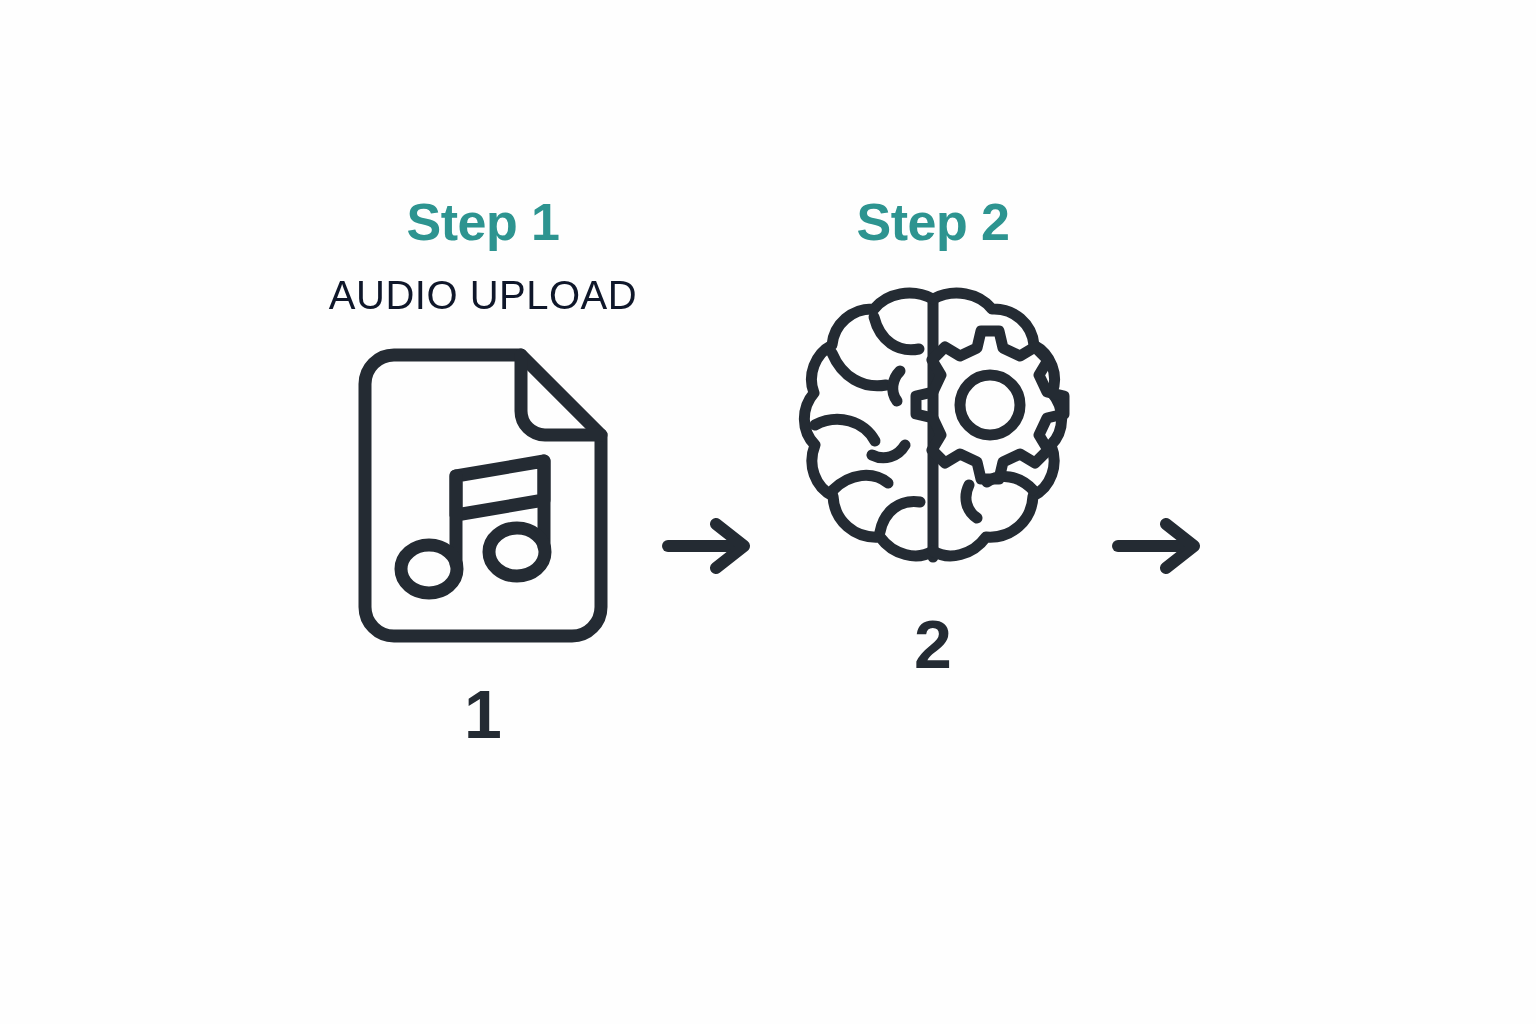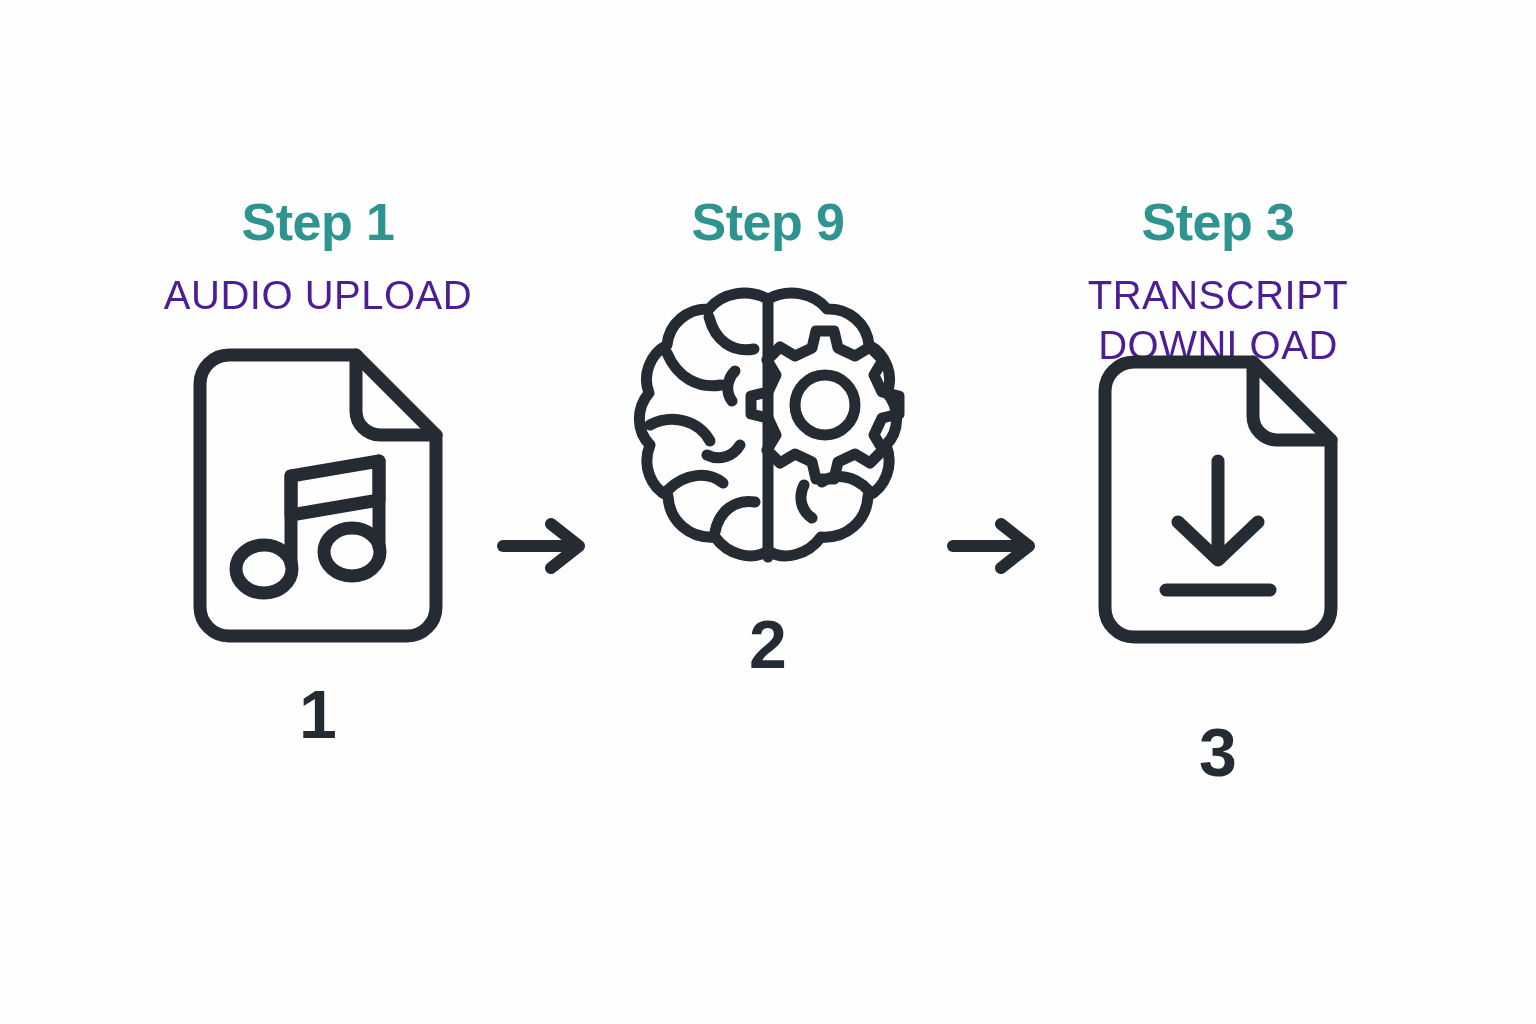--- a/index.html
+++ b/index.html
@@ -49,21 +49,21 @@
     color: #2d9490;
     line-height: 1.0;
     letter-spacing: -0.5px;
     white-space: nowrap;
   }
 
   .step-label {
     margin-top: 22px;
     font-size: 40px;
     font-weight: 400;
-    color: #4c1d95;
+    color: #0f172a;
     line-height: 1.25;
     text-align: center;
     letter-spacing: 0.5px;
     white-space: pre-line;
   }
 
   .icon-wrap {
     margin-top: 26px;
     height: 300px;
     display: flex;
@@ -132,21 +132,21 @@
     <div class="arrow-col">
       <span>
         <svg width="96" height="60" viewBox="0 0 96 60" fill="none" stroke="#242b33" stroke-width="12" stroke-linecap="round" stroke-linejoin="round">
           <path d="M 8 30 L 80 30"></path>
           <path d="M 56 8 L 84 30 L 56 52"></path>
         </svg>
       </span>
     </div>
 
     <div class="step-col col-2">
-      <div class="step-title">Step 9</div>
+      <div class="step-title">Step 2</div>
 
       <div class="icon-wrap">
         <span>
           <svg width="290" height="286" viewBox="0 0 290 286" fill="none" stroke="#242b33" stroke-width="11" stroke-linecap="round" stroke-linejoin="round">
 
             <path d="M 145 14 L 145 272"></path>
 
             <path d="M 145 14
                      C 124 3 99 8 86 24
                      C 64 23 46 39 44 60
@@ -195,39 +195,15 @@
 
     <div class="arrow-col">
       <span>
         <svg width="96" height="60" viewBox="0 0 96 60" fill="none" stroke="#242b33" stroke-width="12" stroke-linecap="round" stroke-linejoin="round">
           <path d="M 8 30 L 80 30"></path>
           <path d="M 56 8 L 84 30 L 56 52"></path>
         </svg>
       </span>
     </div>
 
-    <div class="step-col col-3">
-      <div class="step-title">Step 3</div>
-      <div class="step-label">TRANSCRIPT
-DOWNLOAD</div>
-
-      <div class="icon-wrap">
-        <span>
-          <svg width="240" height="290" viewBox="0 0 240 290" fill="none" stroke="#242b33" stroke-width="13" stroke-linecap="round" stroke-linejoin="round">
-
-            <path d="M 36 7 L 155 7 L 233 85 L 233 253 A 29 29 0 0 1 204 282 L 36 282 A 29 29 0 0 1 7 253 L 7 36 A 29 29 0 0 1 36 7 Z"></path>
-
-            <path d="M 155 7 L 155 61 A 24 24 0 0 0 179 85 L 233 85"></path>
-
-            <path d="M 120 106 L 120 201"></path>
-
-            <path d="M 80 167 L 120 205 L 160 167"></path>
-
-            <path d="M 68 235 L 172 235"></path>
-          </svg>
-        </span>
-      </div>
-
-      <div class="step-num">3</div>
-    </div>
 
   </div>
 </div>
 
 </body></html>

